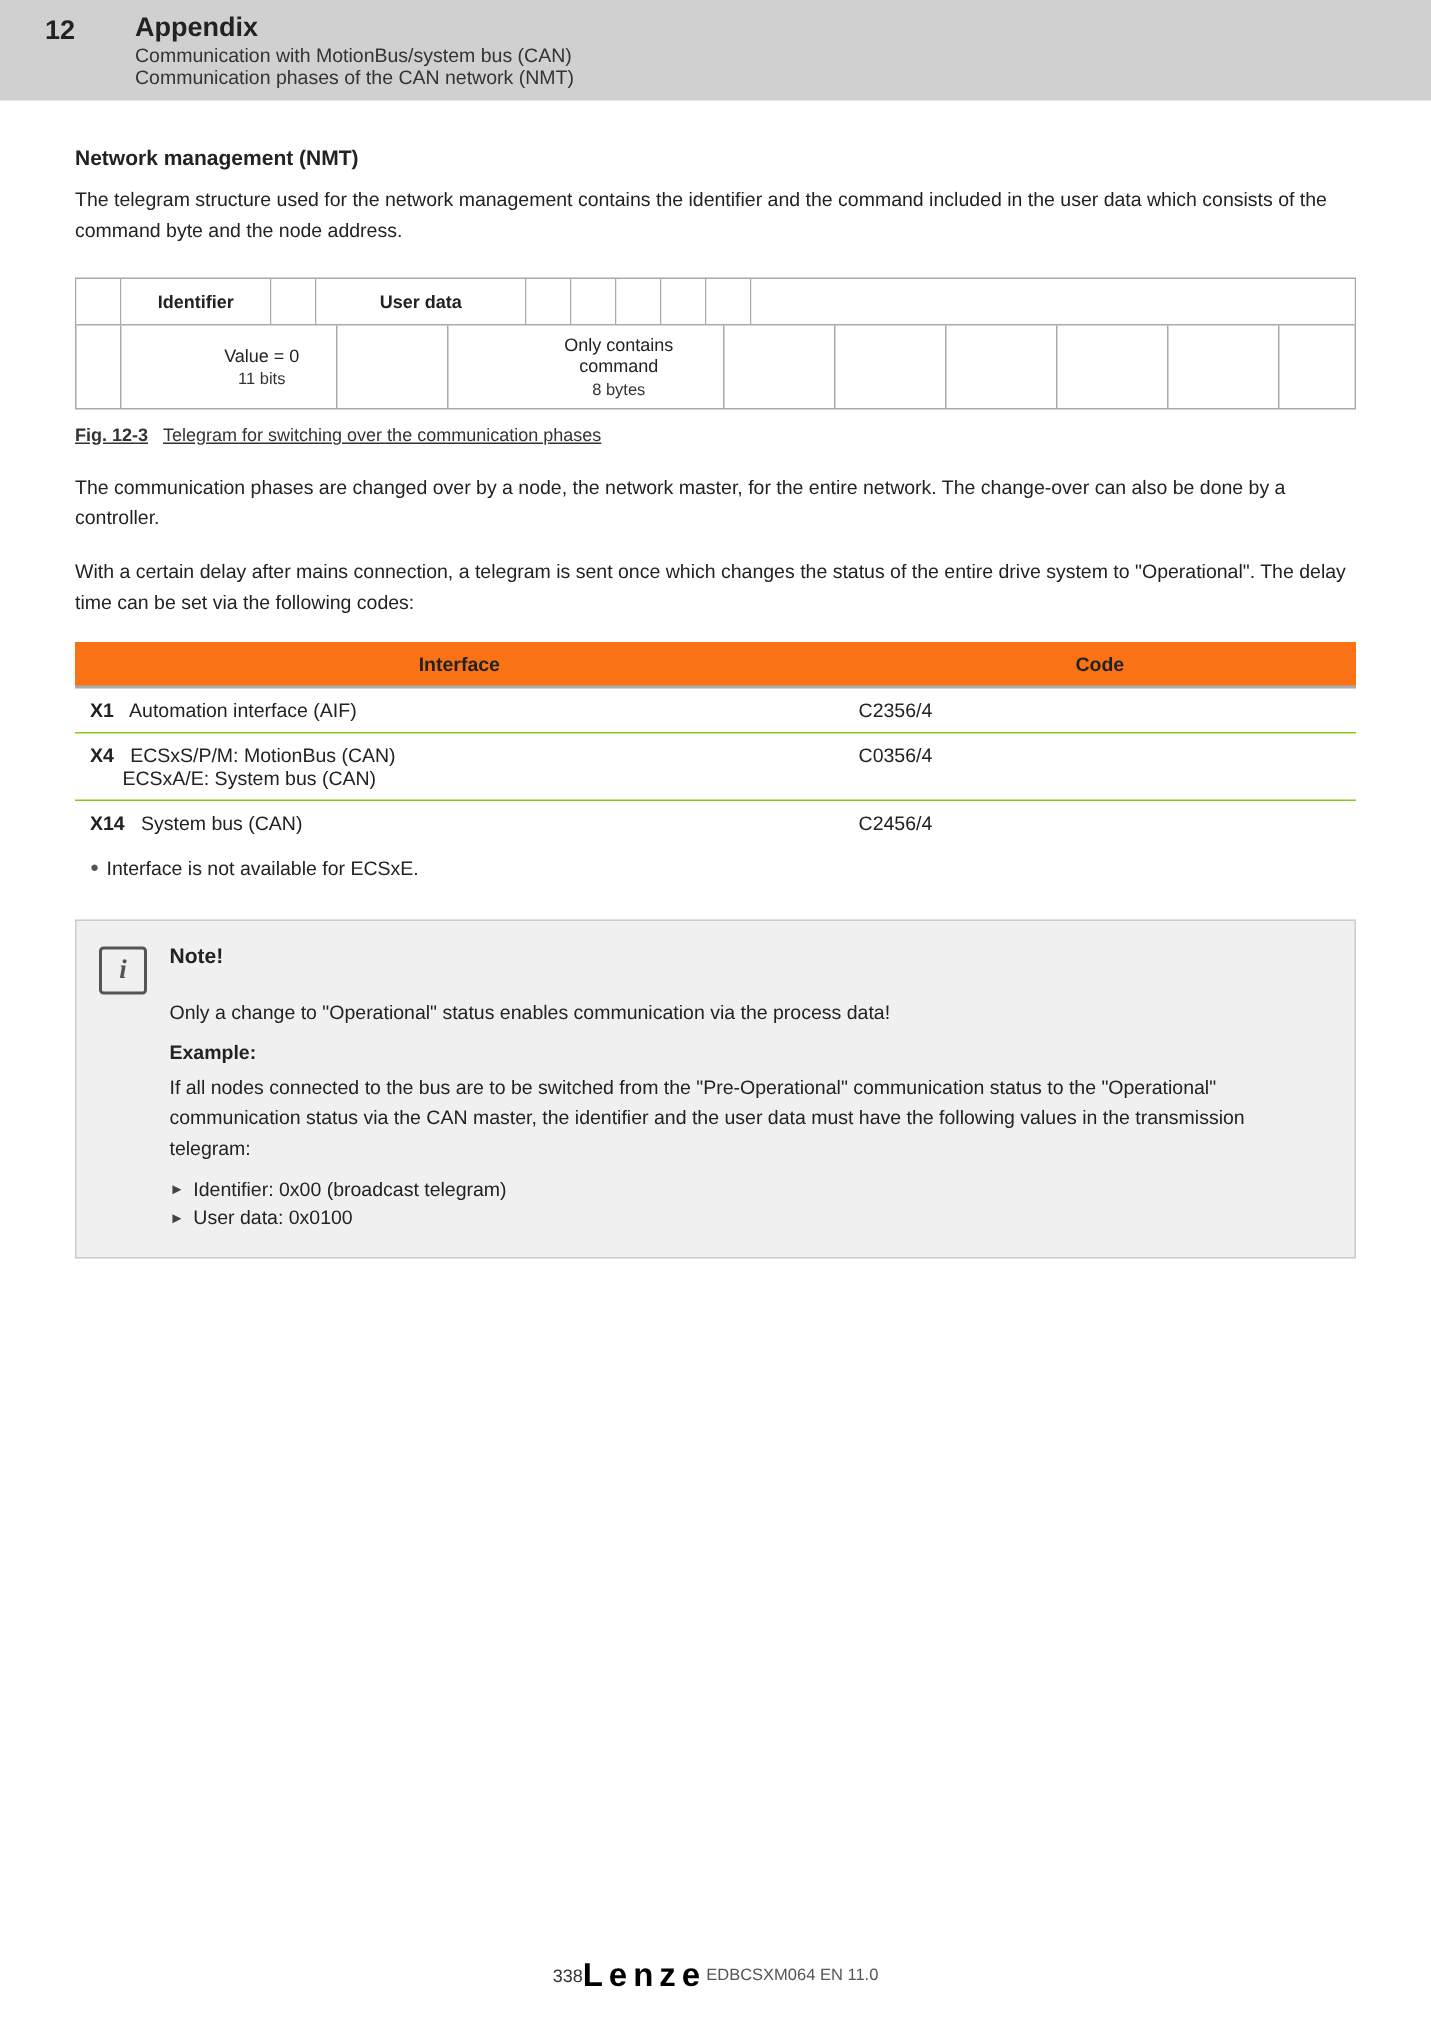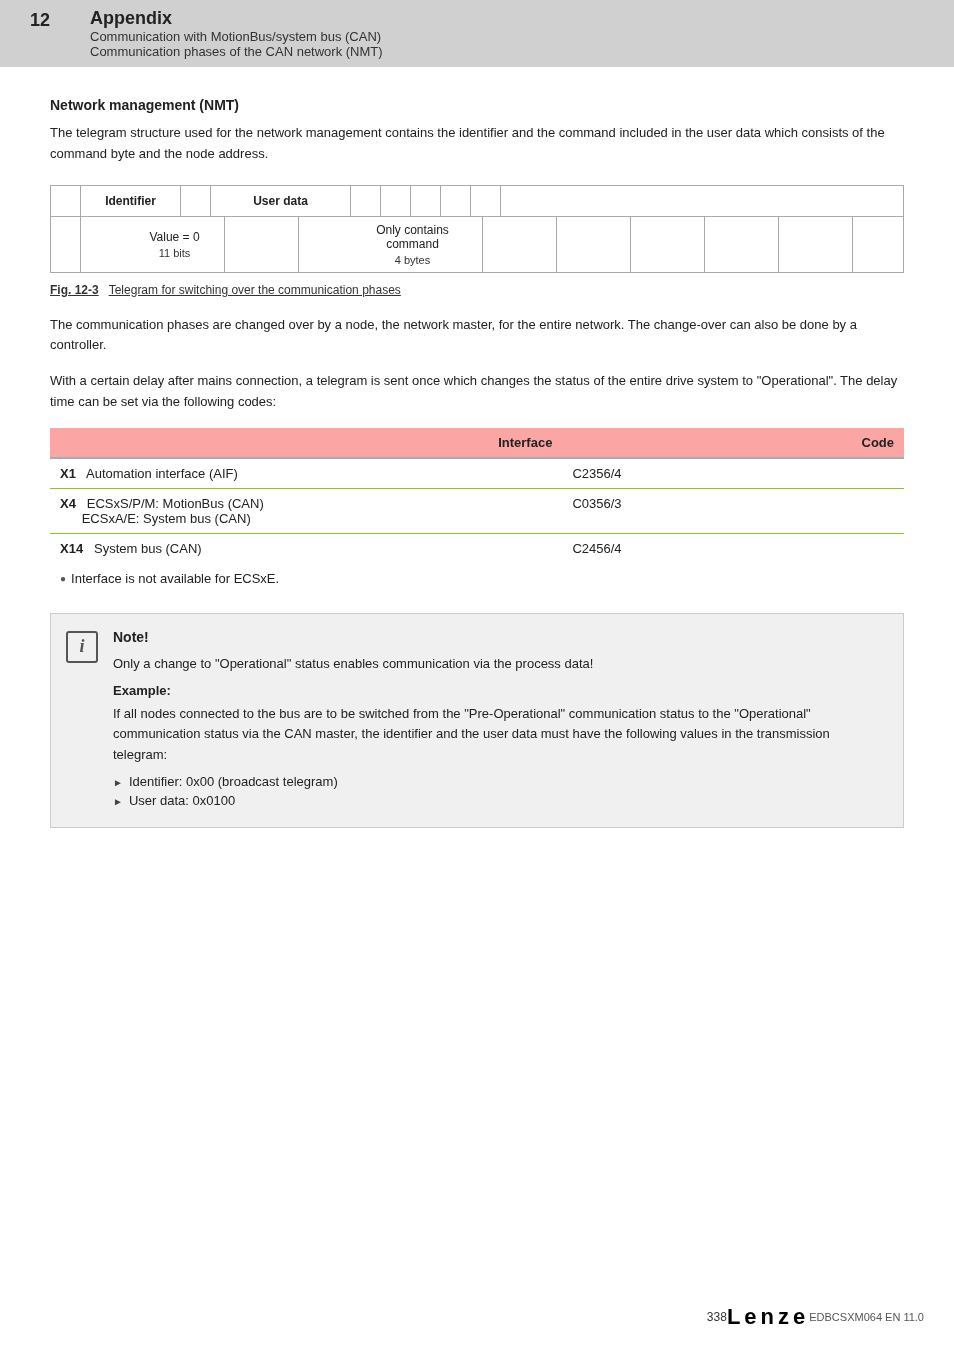--- a/index.html
+++ b/index.html
@@ -141,24 +141,24 @@
     }
 
     
     .data-table {
       width: 100%;
       border-collapse: collapse;
       margin: 15px 0 20px 0;
       font-size: 13px;
     }
     .data-table th {
-      background: #fca5a5;
+      background: #f97316;
       border-bottom: 2px solid #aaa;
       padding: 7px 10px;
-      text-align: right;
+      text-align: center;
       font-weight: bold;
       font-size: 13px;
     }
     .data-table td {
       padding: 7px 10px;
       vertical-align: top;
       border-bottom: 1px solid #84cc16;
     }
     .data-table tr:last-child td {
       border-bottom: none;
@@ -203,21 +203,21 @@
       margin-top: 2px;
       font-style: italic;
       font-family: serif;
     }
     .note-content {
       flex: 1;
     }
     .note-title {
       font-weight: bold;
       font-size: 14px;
-      margin-bottom: 9px;
+      margin-bottom: 20px;
     }
     .note-body {
       font-size: 13px;
       line-height: 1.6;
       margin-bottom: 8px;
     }
     .note-example-label {
       font-weight: bold;
       font-size: 13px;
       margin-bottom: 6px;
@@ -238,23 +238,23 @@
       font-size: 10px;
       margin-top: 3px;
     }
 
     
     .footer {
       position: absolute;
       bottom: 20px;
       left: 0;
       right: 0;
-      padding: 0 30px;
-      display: flex;
-      justify-content: flex-end;
+      padding: 0 50px;
+      display: flex;
+      justify-content: center;
       align-items: center;
       font-size: 12px;
       color: #333;
     }
     .footer-logo {
       font-size: 22px;
       font-weight: bold;
       letter-spacing: 4px;
       color: #000;
       font-family: Arial, sans-serif;
@@ -308,21 +308,21 @@
         <div class="telegram-cell medium data-cell">
           <div class="cell-label">
             <span>Value = 0</span>
             <span class="cell-sub">11 bits</span>
           </div>
         </div>
         <div class="telegram-cell narrow data-cell"></div>
         <div class="telegram-cell wide data-cell">
           <div class="cell-label">
             <span>Only contains command</span>
-            <span class="cell-sub">4 bytes</span>
+            <span class="cell-sub">8 bytes</span>
           </div>
         </div>
         <div class="telegram-cell narrow data-cell"></div>
         <div class="telegram-cell narrow data-cell"></div>
         <div class="telegram-cell narrow data-cell"></div>
         <div class="telegram-cell narrow data-cell"></div>
         <div class="telegram-cell narrow data-cell"></div>
         <div class="telegram-cell narrow data-cell" style="flex:1; border-right:none;"></div>
       </div>
     </div>
@@ -352,21 +352,21 @@
           </td>
           <td>C2356/4</td>
         </tr>
 
         <tr>
           <td>
             <span class="row-label">X4</span>&nbsp;&nbsp;
             <span>ECSxS/P/M: MotionBus (CAN)</span><br>
             &nbsp;&nbsp;&nbsp;&nbsp;&nbsp;&nbsp;<span>ECSxA/E: System bus (CAN)</span>
           </td>
-          <td>C0356/3</td>
+          <td>C0356/4</td>
         </tr>
 
         <tr>
           <td>
             <span class="row-label">X14</span>&nbsp;&nbsp;
             <span>System bus (CAN)</span><br>
             &nbsp;&nbsp;&nbsp;&nbsp;&nbsp;&nbsp;<span class="bullet-item">
               <span class="bullet-triangle">●</span>
               <span>Interface is not available for ECSxE.</span>
             </span>

